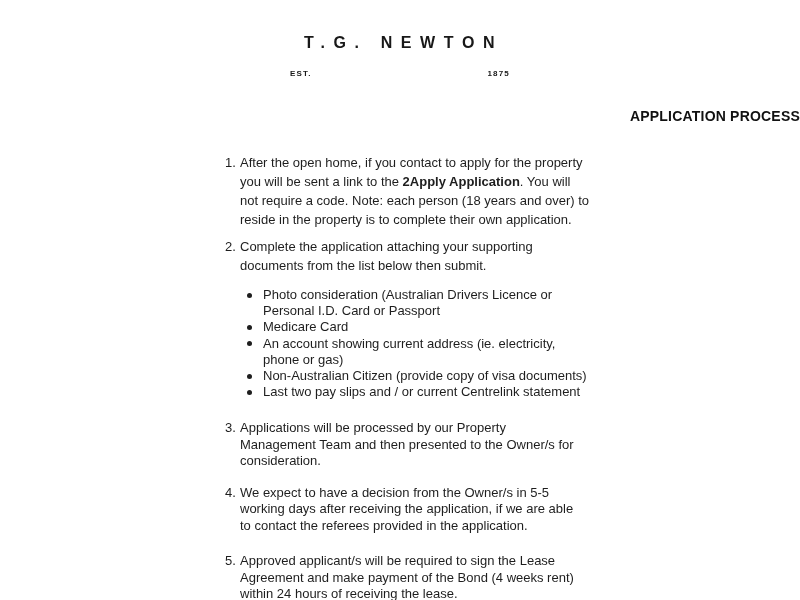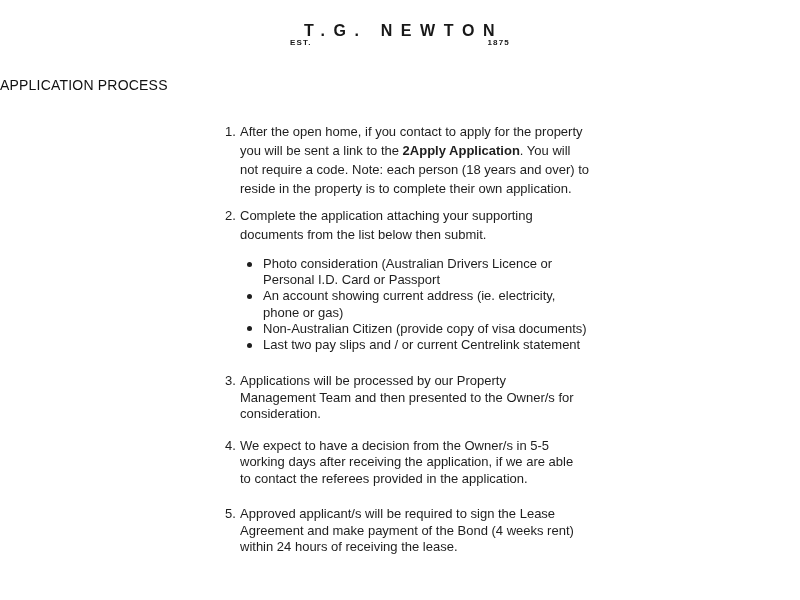--- a/index.html
+++ b/index.html
@@ -6,37 +6,37 @@
   body {
     width: 800px; height: 600px;
     background: #ffffff;
     font-family: "Liberation Sans", sans-serif;
     color: #1e1e1e;
     overflow: hidden;
   }
   .page { width: 800px; height: 600px; }
 
   
-  .brand { padding-top: 23px; text-align: center; }
+  .brand { padding-top: 35px; text-align: center; }
   .brand-inner { width: 220px; margin: 0 auto; }
   .wordmark {
     font-size: 16px; font-weight: 700; line-height: 16px;
     letter-spacing: 8.6px; white-space: nowrap;
     text-align: center; padding-left: 7px; color: #181818;
   }
   .est-row {
     display: flex; justify-content: space-between;
-    margin-top: 0; font-size: 8px; font-weight: 700;
+    margin-top: 19px; font-size: 8px; font-weight: 700;
     letter-spacing: 1.2px; line-height: 8px; color: #181818;
   }
 
   
   .page-title {
-    margin: 30px 0 0 0; text-align: left;
-    font-size: 14px; font-weight: 400; line-height: 17px;
+    margin: 30px 0 0 0; text-align: right;
+    font-size: 14px; font-weight: 700; line-height: 17px;
     letter-spacing: 0.2px; color: #111;
   }
 
   
   .list { margin: 28px 0 0 225px; font-size: 13px; }
   .item { display: flex; }
   .item .num { width: 15px; flex: none; }
   .item .txt { white-space: pre-line; width: 370px; }
   .lh-a { line-height: 19px; }
   .lh-b { line-height: 16.5px; }
@@ -92,20 +92,24 @@
     </div>
 
     <div class="bullets">
       <div class="bullet">
         <span class="dot"></span>
         <div class="txt">Photo consideration (Australian Drivers Licence or
 Personal I.D. Card or Passport</div>
       </div>
       <div class="bullet">
         <span class="dot"></span>
+        <div class="txt">Medicare Card</div>
+      </div>
+      <div class="bullet">
+        <span class="dot"></span>
         <div class="txt">An account showing current address (ie. electricity,
 phone or gas)</div>
       </div>
       <div class="bullet">
         <span class="dot"></span>
         <div class="txt">Non-Australian Citizen (provide copy of visa documents)</div>
       </div>
       <div class="bullet">
         <span class="dot"></span>
         <div class="txt">Last two pay slips and / or current Centrelink statement</div>

